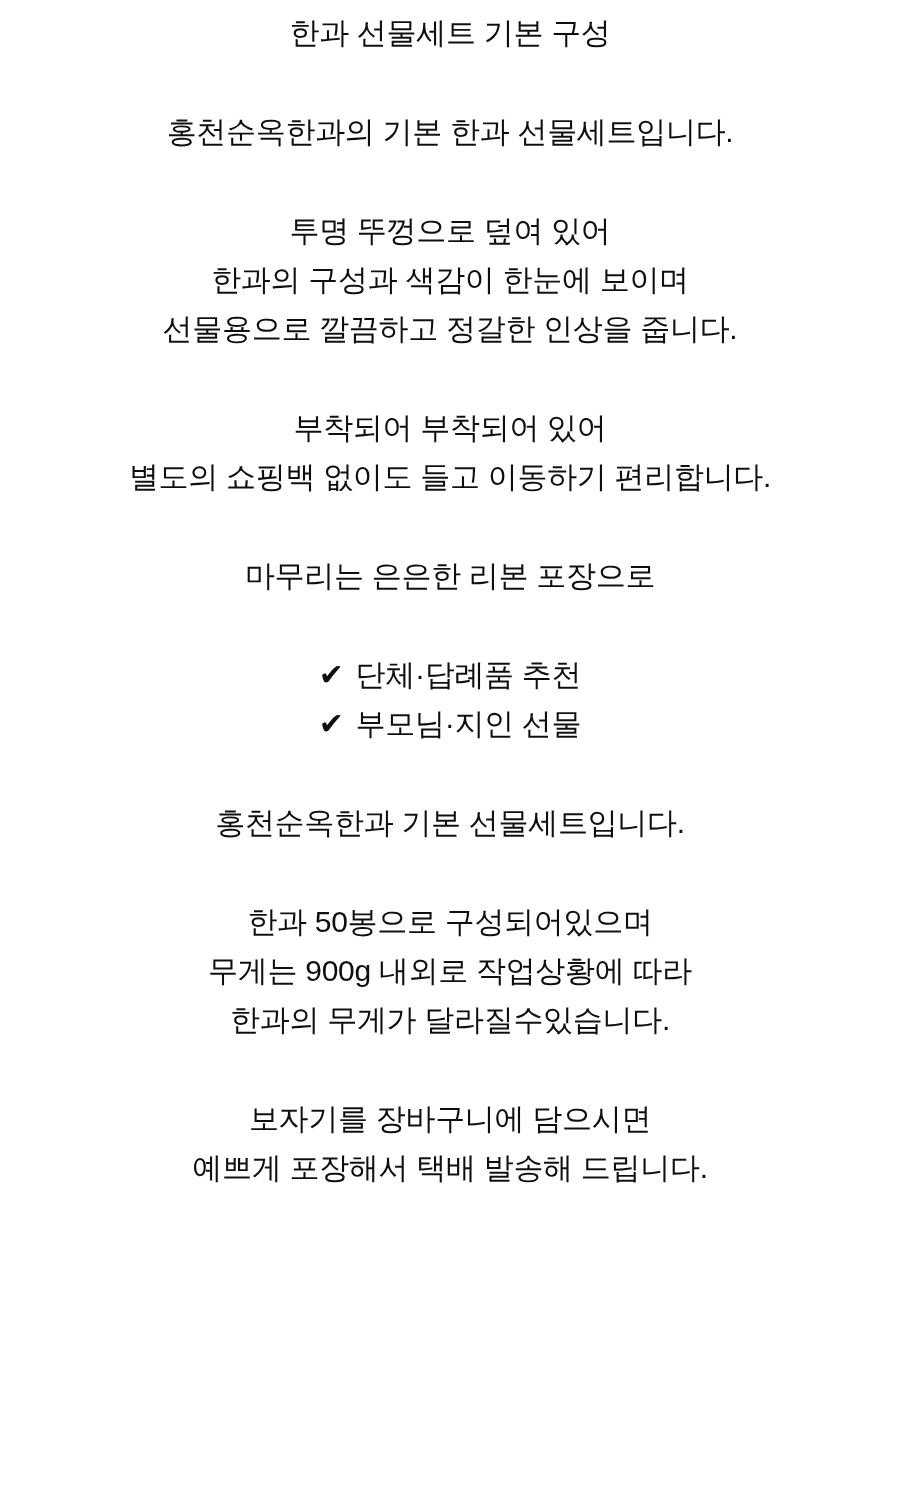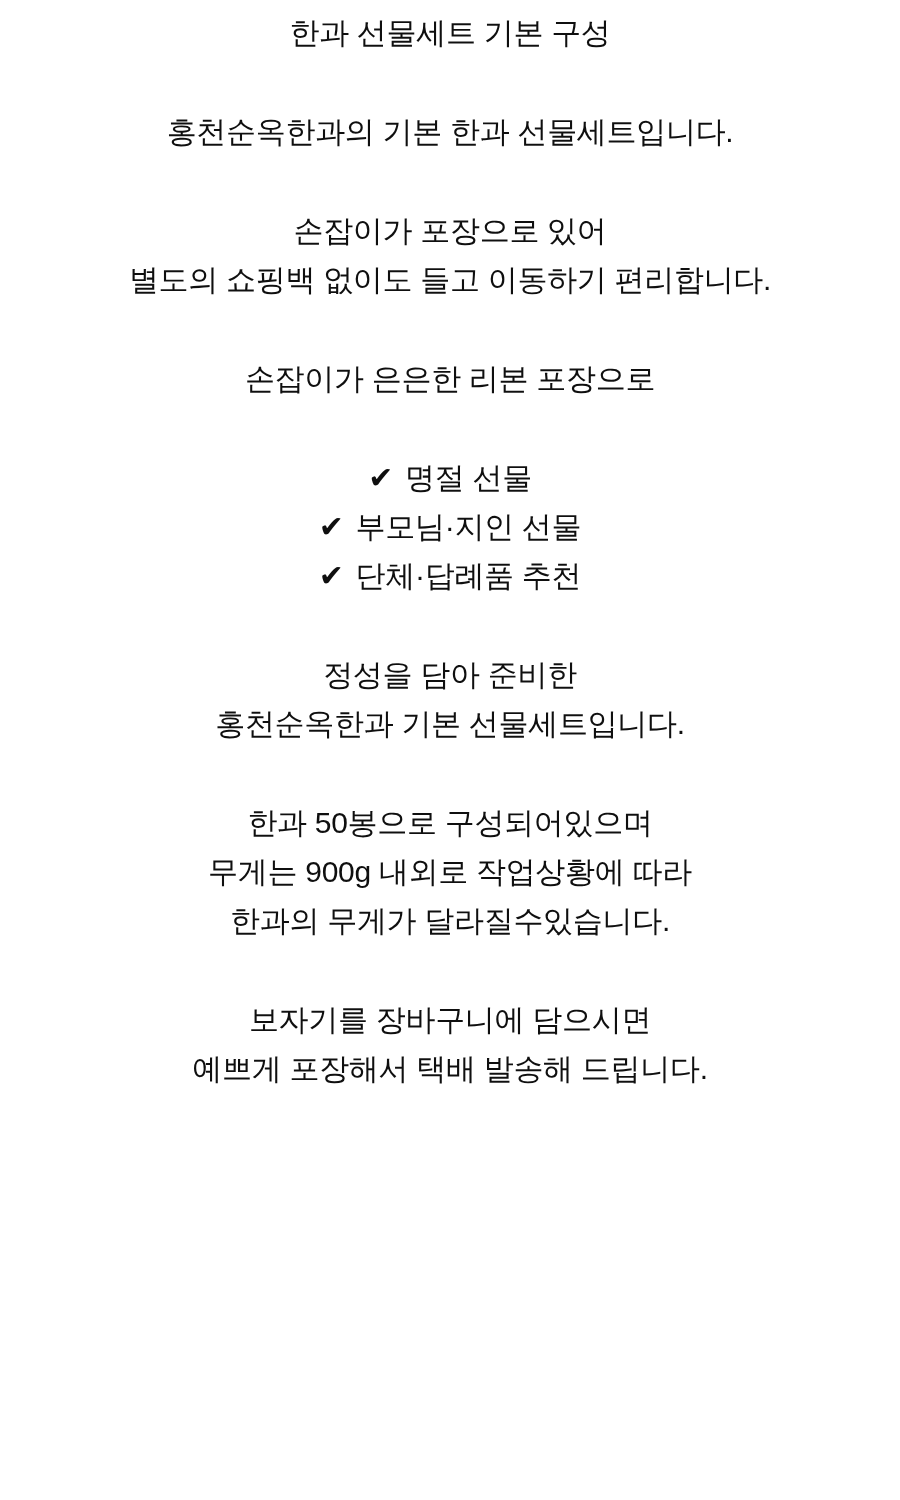--- a/index.html
+++ b/index.html
@@ -41,38 +41,41 @@
 
   <p class="para">
     <span class="line">한과 선물세트 기본 구성</span>
   </p>
 
   <p class="para">
     <span class="line">홍천순옥한과의 기본 한과 선물세트입니다.</span>
   </p>
 
 
+  <p class="para">
+    <span class="line">투명 뚜껑으로 덮여 있어</span>
+    <span class="line">한과의 구성과 색감이 한눈에 보이며</span>
+    <span class="line">선물용으로 깔끔하고 정갈한 인상을 줍니다.</span>
+  </p>
 
   <p class="para">
-    <span class="line">손잡이가 포장으로 있어</span>
+    <span class="line">부착되어 부착되어 있어</span>
     <span class="line">별도의 쇼핑백 없이도 들고 이동하기 편리합니다.</span>
   </p>
 
   <p class="para">
-    <span class="line">손잡이가 은은한 리본 포장으로</span>
+    <span class="line">마무리는 은은한 리본 포장으로</span>
   </p>
 
   <p class="para">
-    <span class="line"><span class="check-icon">✔</span><span>명절 선물</span></span>
+    <span class="line"><span class="check-icon">✔</span><span>단체·답례품 추천</span></span>
     <span class="line"><span class="check-icon">✔</span><span>부모님·지인 선물</span></span>
-    <span class="line"><span class="check-icon">✔</span><span>단체·답례품 추천</span></span>
   </p>
 
   <p class="para">
-    <span class="line">정성을 담아 준비한</span>
     <span class="line">홍천순옥한과 기본 선물세트입니다.</span>
   </p>
 
   <p class="para">
     <span class="line">한과 50봉으로 구성되어있으며</span>
     <span class="line">무게는 900g 내외로 작업상황에 따라</span>
     <span class="line">한과의 무게가 달라질수있습니다.</span>
   </p>
 
   <p class="para">

